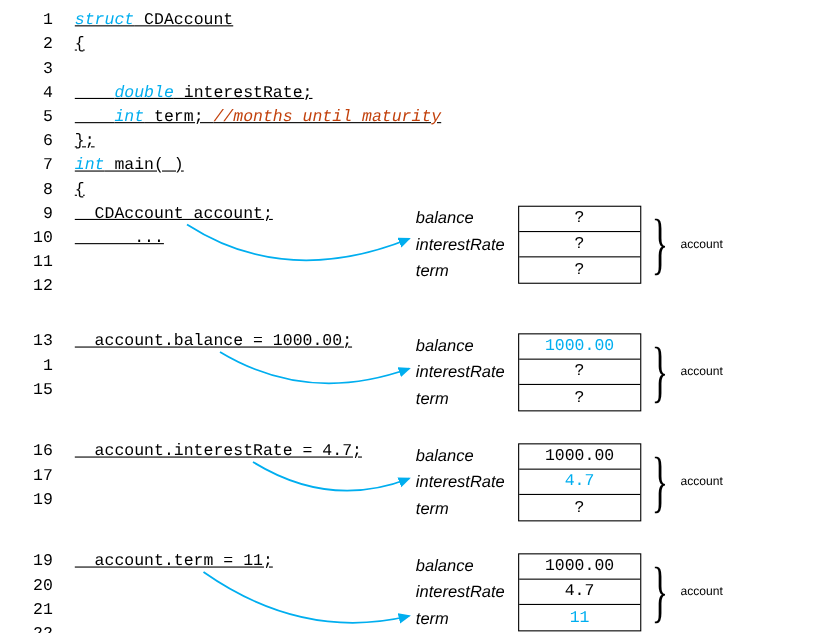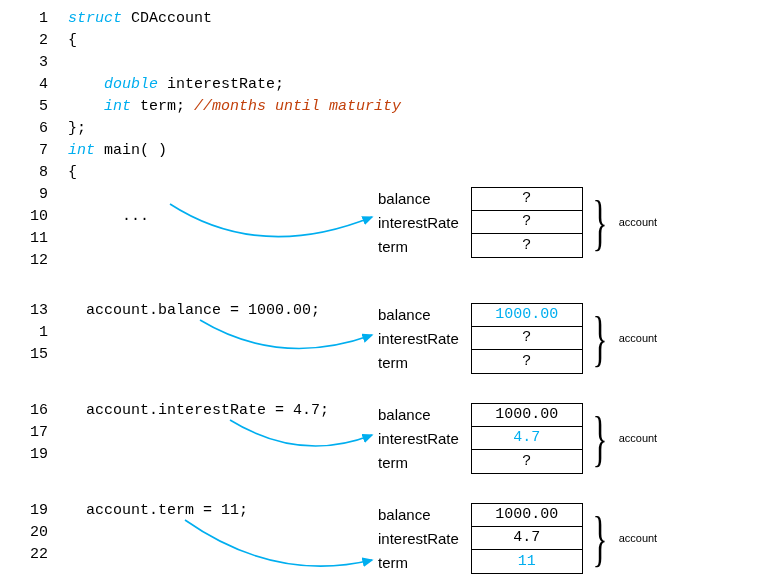--- a/index.html
+++ b/index.html
@@ -21,20 +21,21 @@
     width: 28px;
     text-align: right;
     color: #000;
     flex-shrink: 0;
   }
   .code {
     white-space: pre;
     padding-left: 20px;
     flex-shrink: 0;
     width: 310px;
+    text-decoration: underline;
   }
   .kw { color: #00AEEF; font-style: italic; }
   .comment { font-style: italic; color: #c2410c; }
 
   .block {
     display: flex;
     align-items: flex-start;
     margin-bottom: 28px;
   }
   .code-col {
@@ -50,20 +51,21 @@
     flex-direction: column;
     margin-right: 12px;
     font-family: Arial, Helvetica, sans-serif;
     font-size: 15px;
   }
   .labels div {
     height: 24px;
     display: flex;
     align-items: center;
     justify-content: flex-start;
+    font-style: italic;
   }
   .boxcol {
     display: flex;
     flex-direction: column;
     border: 1px solid #000;
   }
   .cell {
     width: 110px;
     height: 23px;
     box-sizing: border-box;
@@ -127,20 +129,21 @@
 <div class="row">
   <div class="ln">8</div>
   <div class="code">{</div>
 </div>
 
 <div class="block-wrap">
 <div class="block">
   <div class="code-col">
     <div class="row">
           <div class="ln">9</div>
+          <div class="code">  CDAccount account;</div>
         </div>
     <div class="row">
           <div class="ln">10</div>
           <div class="code">      ...</div>
         </div>
     <div class="row">
           <div class="ln">11</div>
           <div class="code"></div>
         </div>
     <div class="row">
@@ -260,20 +263,24 @@
   <div class="code-col">
     <div class="row">
           <div class="ln">19</div>
           <div class="code">  account.term = 11;</div>
         </div>
     <div class="row">
           <div class="ln">20</div>
           <div class="code"></div>
         </div>
     <div class="row">
+          <div class="ln">21</div>
+          <div class="code"></div>
+        </div>
+    <div class="row">
           <div class="ln">22</div>
           <div class="code"></div>
         </div>
   </div>
   <div class="diagram">
     <div class="labels">
       <div>balance</div>
       <div>interestRate</div>
       <div>term</div>
     </div>

